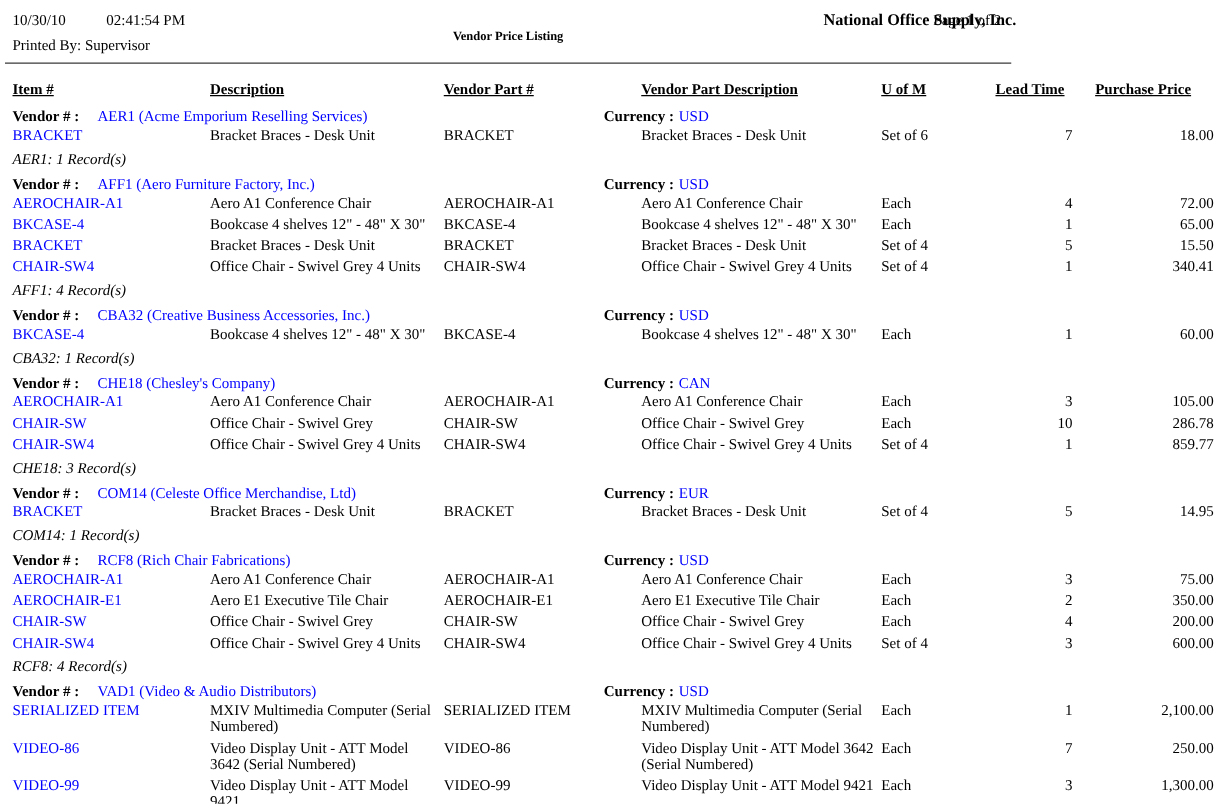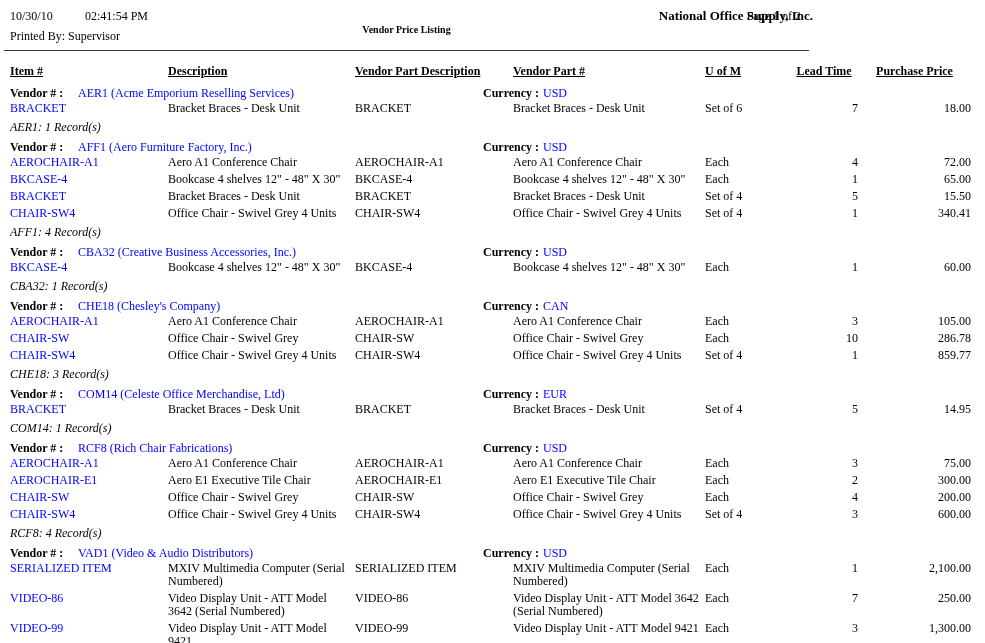--- a/index.html
+++ b/index.html
@@ -58,22 +58,22 @@
     <div class="company">National Office Supply, Inc.</div>
     <span class="page-no">Page 1 of 2</span>
     <span class="printedby">Printed By: Supervisor</span>
     <div class="title">Vendor Price Listing</div>
   </div>
   <div class="hline"></div>
 
   <div class="grid colhead">
     <div><span>Item #</span></div>
     <div><span>Description</span></div>
+    <div><span>Vendor Part #</span></div>
     <div><span>Vendor Part Description</span></div>
-    <div><span>Vendor Part #</span></div>
     <div><span>U of M</span></div>
     <div class="ra"><span>Lead Time</span></div>
     <div class="ra"><span>Purchase Price</span></div>
   </div>
 
   <div class="groups">
 
     <div class="group">
       <div class="vline">
         <span class="vlabel">Vendor # :</span><span class="vname">AER1 (Acme Emporium Reselling Services)</span>
@@ -224,21 +224,21 @@
         <div class="c-lead">3</div>
         <div class="c-price">75.00</div>
       </div>
       <div class="grid row">
         <div class="c-item link">AEROCHAIR-E1</div>
         <div class="c-desc">Aero E1 Executive Tile Chair</div>
         <div class="c-part">AEROCHAIR-E1</div>
         <div class="c-pdesc">Aero E1 Executive Tile Chair</div>
         <div class="c-uom">Each</div>
         <div class="c-lead">2</div>
-        <div class="c-price">300.00</div>
+        <div class="c-price">350.00</div>
       </div>
       <div class="grid row">
         <div class="c-item link">CHAIR-SW</div>
         <div class="c-desc">Office Chair - Swivel Grey</div>
         <div class="c-part">CHAIR-SW</div>
         <div class="c-pdesc">Office Chair - Swivel Grey</div>
         <div class="c-uom">Each</div>
         <div class="c-lead">4</div>
         <div class="c-price">200.00</div>
       </div>

